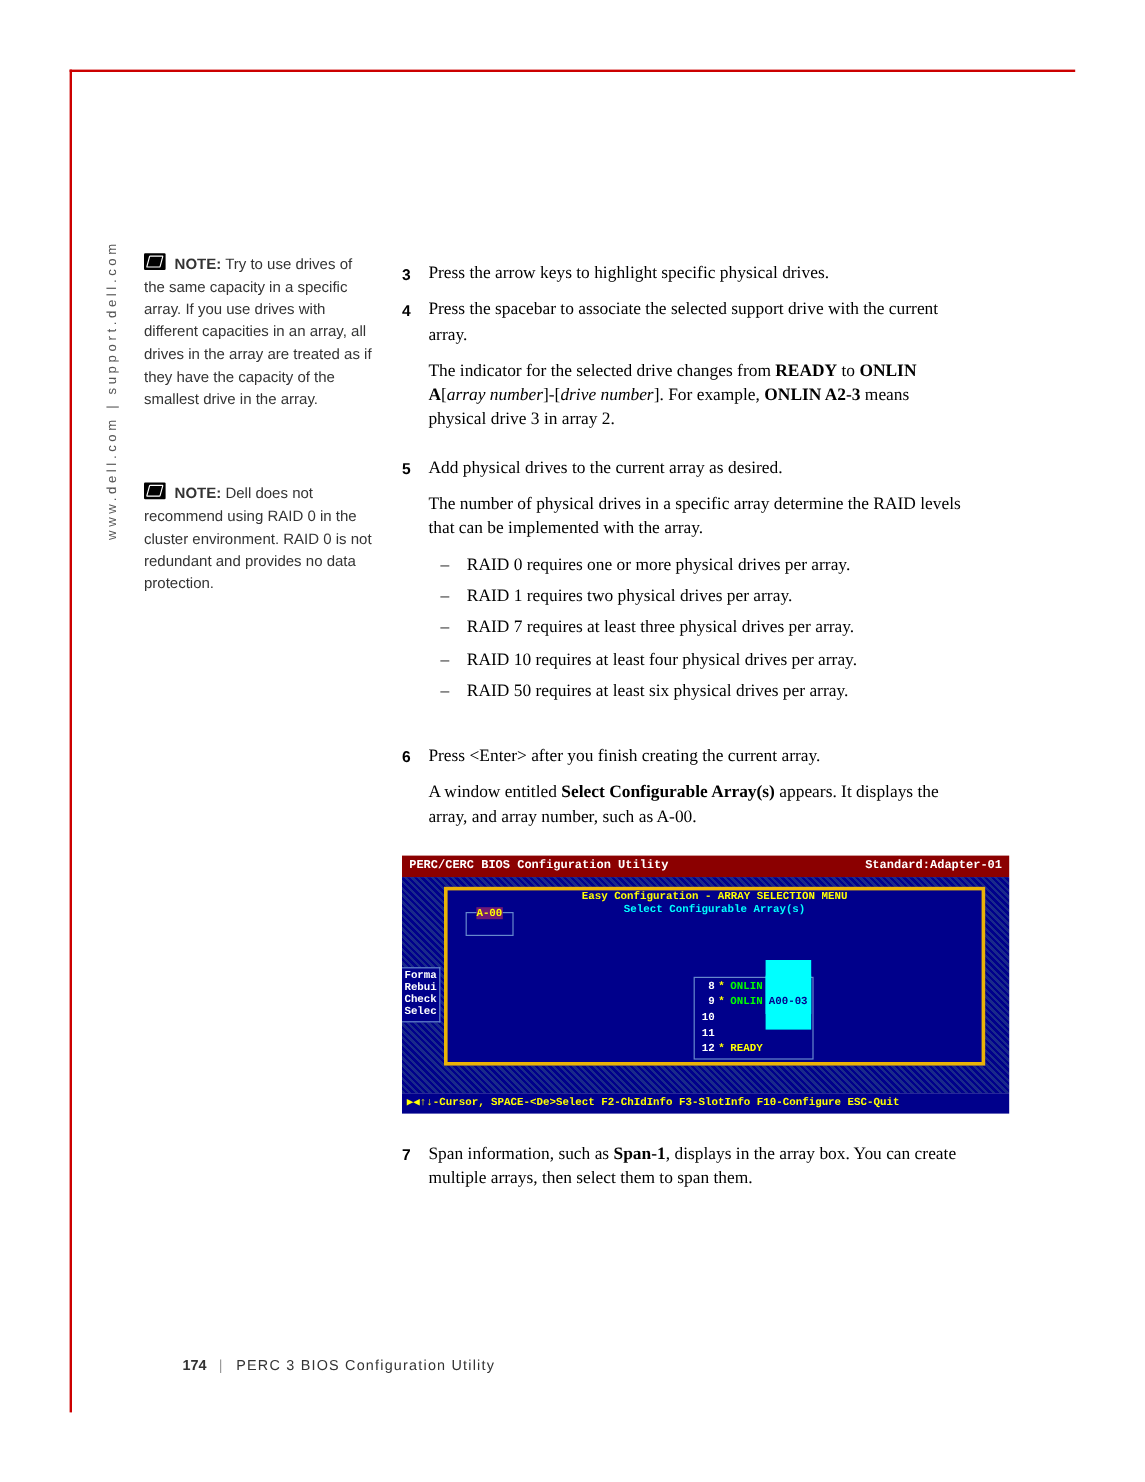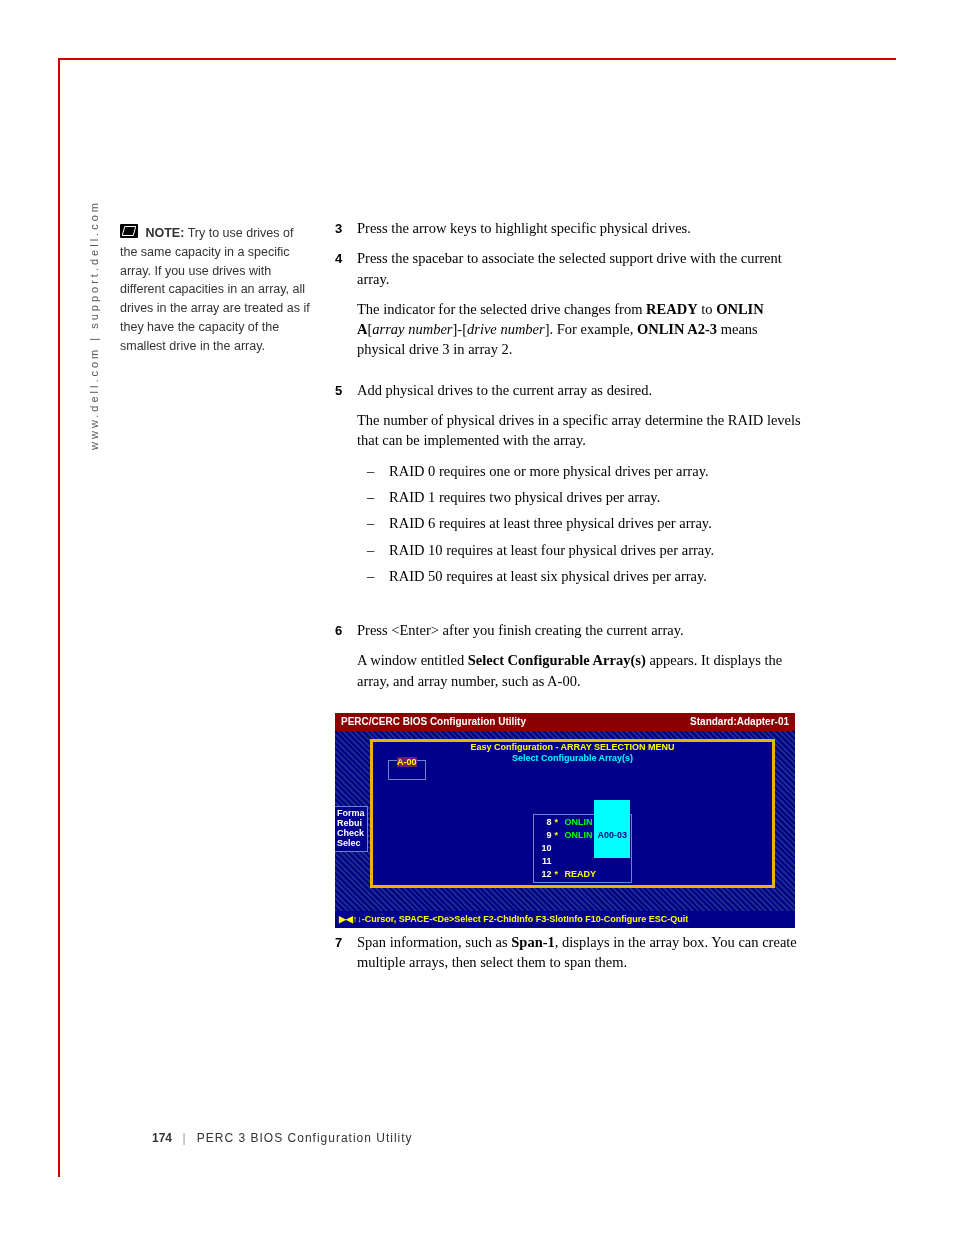--- a/index.html
+++ b/index.html
@@ -28,21 +28,21 @@
     transform-origin: left top;
     font-family: Arial, sans-serif;
     font-size: 11px;
     letter-spacing: 3px;
     color: #555;
     white-space: nowrap;
   }
   .notes-column {
     position: absolute;
     left: 120px;
-    top: 224px;
+    top: 211px;
     width: 190px;
   }
   .note-block {
     font-family: Arial, Helvetica, sans-serif;
     font-size: 12.5px;
     line-height: 1.5;
     color: #333;
     margin-bottom: 60px;
   }
   .note-icon {
@@ -107,23 +107,23 @@
     margin-bottom: 6px;
   }
   .sub-list li::before {
     content: "–";
     position: absolute;
     left: 10px;
   }
   .bold { font-weight: bold; }
   .italic { font-style: italic; }
   .screenshot {
-    margin: 12px 0 4px 0;
-    width: 460px;
-    font-family: Liberation Sans, sans-serif;
+    margin: 12px 0 24px 0;
+    width: 506px;
+    font-family: Liberation Mono, monospace;
     font-size: 10px;
   }
   .scr-titlebar {
     background: #8b0000;
     color: #fff;
     padding: 2px 6px;
     display: flex;
     justify-content: space-between;
     font-weight: bold;
   }
@@ -247,20 +247,25 @@
 <div class="crop-frame"></div>
 
 <div class="sidebar-text">www.dell.com | support.dell.com</div>
 
 <div class="notes-column">
   <div class="note-block">
     <span class="note-icon"></span>
     <span class="note-label">NOTE:</span>
     <span>Try to use drives of the same capacity in a specific array. If you use drives with different capacities in an array, all drives in the array are treated as if they have the capacity of the smallest drive in the array.</span>
   </div>
+  <div class="note-block">
+    <span class="note-icon"></span>
+    <span class="note-label">NOTE:</span>
+    <span>Dell does not recommend using RAID 0 in the cluster environment. RAID 0 is not redundant and provides no data protection.</span>
+  </div>
 </div>
 
 <div class="main-column">
 
   <div class="step">
     <div class="step-num">3</div>
     <div class="step-body">Press the arrow keys to highlight specific physical drives.</div>
   </div>
 
   <div class="step">
@@ -274,21 +279,21 @@
   </div>
 
   <div class="step">
     <div class="step-num">5</div>
     <div class="step-body">
       <p class="step-para">Add physical drives to the current array as desired.</p>
       <p class="step-para">The number of physical drives in a specific array determine the RAID levels that can be implemented with the array.</p>
       <ul class="sub-list">
         <li>RAID 0 requires one or more physical drives per array.</li>
         <li>RAID 1 requires two physical drives per array.</li>
-        <li>RAID 6 requires at least three physical drives per array.</li>
+        <li>RAID 7 requires at least three physical drives per array.</li>
         <li>RAID 10 requires at least four physical drives per array.</li>
         <li>RAID 50 requires at least six physical drives per array.</li>
       </ul>
     </div>
   </div>
 
   <div class="step">
     <div class="step-num">6</div>
     <div class="step-body">
       <p class="step-para">Press &lt;Enter&gt; after you finish creating the current array.</p>

